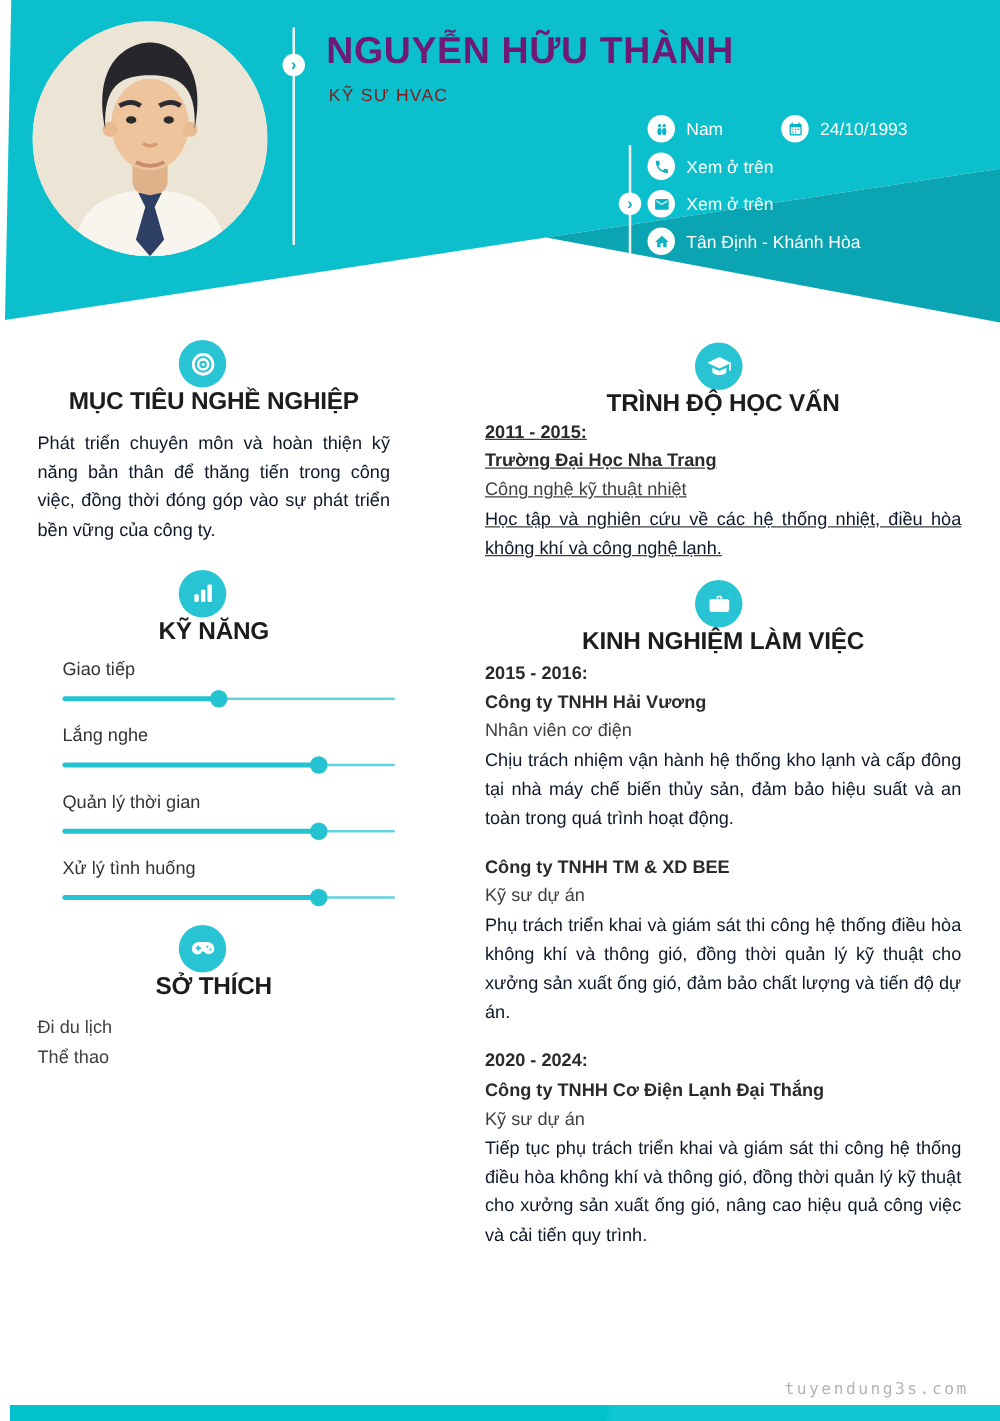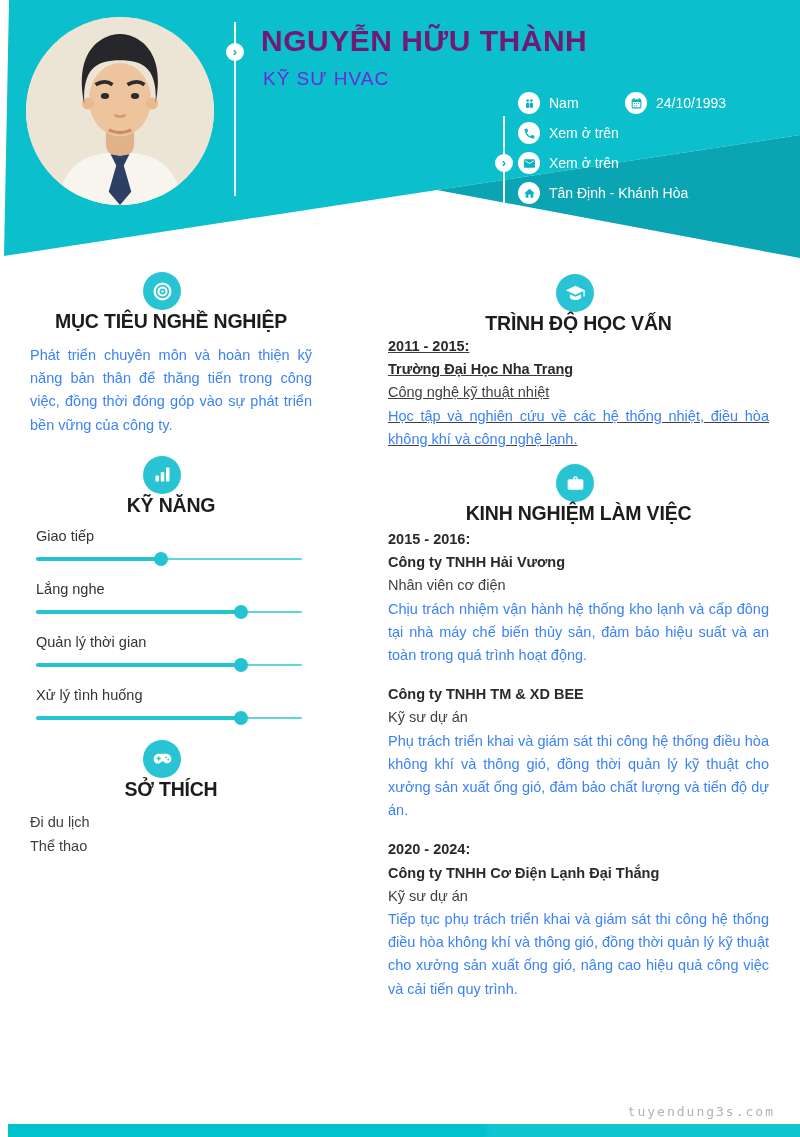--- a/index.html
+++ b/index.html
@@ -22,21 +22,21 @@
     position:absolute; width:18px; height:18px; border-radius:50%; background:#fff;
     color:#0bb4c2; font-weight:bold; font-size:13px; line-height:17px; text-align:center;
   }
   .tl-circle.c1 { left:226px; top:43px; }
   .tl-circle.c2 { left:495px; top:154px; }
   .name {
     position:absolute; left:261px; top:24px; color:#701a75; font-size:30px;
     font-weight:bold; letter-spacing:.5px; white-space:nowrap;
   }
   .job-title {
-    position:absolute; left:263px; top:68px; color:#6d28d9; font-size:19px;
+    position:absolute; left:263px; top:68px; color:#7f1d1d; font-size:14px;
     letter-spacing:1px; white-space:nowrap;
   }
   .info-row { position:absolute; display:flex; align-items:center; }
   .info-ic {
     width:22px; height:22px; border-radius:50%; background:#fff; color:#0bb4c2;
     display:flex; align-items:center; justify-content:center; flex:none;
   }
   .info-ic svg { width:13px; height:13px; fill:currentColor; }
   .info-tx { color:#fff; font-size:14px; margin-left:9px; white-space:nowrap; }
   
@@ -44,25 +44,25 @@
   .col-right { position:absolute; left:388px; top:274px; width:381px; }
   .sec-head { display:flex; align-items:center;flex-direction:column; }
   .sec-ic {
     width:38px; height:38px; border-radius:50%; background:#28c4d4; color:#fff;
     display:flex; align-items:center; justify-content:center; flex:none;
   }
   .sec-ic svg { width:21px; height:21px; fill:currentColor; }
   .col-left  .sec-ic { margin-right:18px; }
   .col-right .sec-ic { margin-right:7px; }
   .sec-title { font-size:19.5px; font-weight:bold; color:#1c1c1c; letter-spacing:-.2px; white-space:nowrap; }
-  .para { font-size:14.5px; line-height:23.2px; color:#3b82f6; text-align:justify; }
+  .para { font-size:14.5px; line-height:23.2px; color:#0f172a; text-align:justify; }
   .objective .para { margin-top:11px; }
   
   .skills .sec-head { margin-top:19px; margin-bottom:11px; }
-  .skill { margin-left:6px; margin-bottom:14px; }
+  .skill { margin-left:20px; margin-bottom:14px; }
   .skill-label { font-size:14.5px; color:#333; }
   .slider { position:relative; height:15px; width:266px; margin-top:8px; }
   .sl-track { position:absolute; left:0; right:0; top:6.5px; height:2px; background:#5fd5e0; border-radius:2px; }
   .sl-fill  { position:absolute; left:0; top:5.5px; height:4px; background:#24c3d2; border-radius:3px; }
   .sl-thumb { position:absolute; top:.5px; width:14px; height:14px; border-radius:50%; background:#24c3d2; transform:translateX(-50%); }
   
   .hobbies .sec-head { margin-top:12px; margin-bottom:9px; }
   .hobby { font-size:14.5px; line-height:24px; color:#3f3f3f; }
   
   .edu-block { margin-top:0;text-decoration:underline; }

